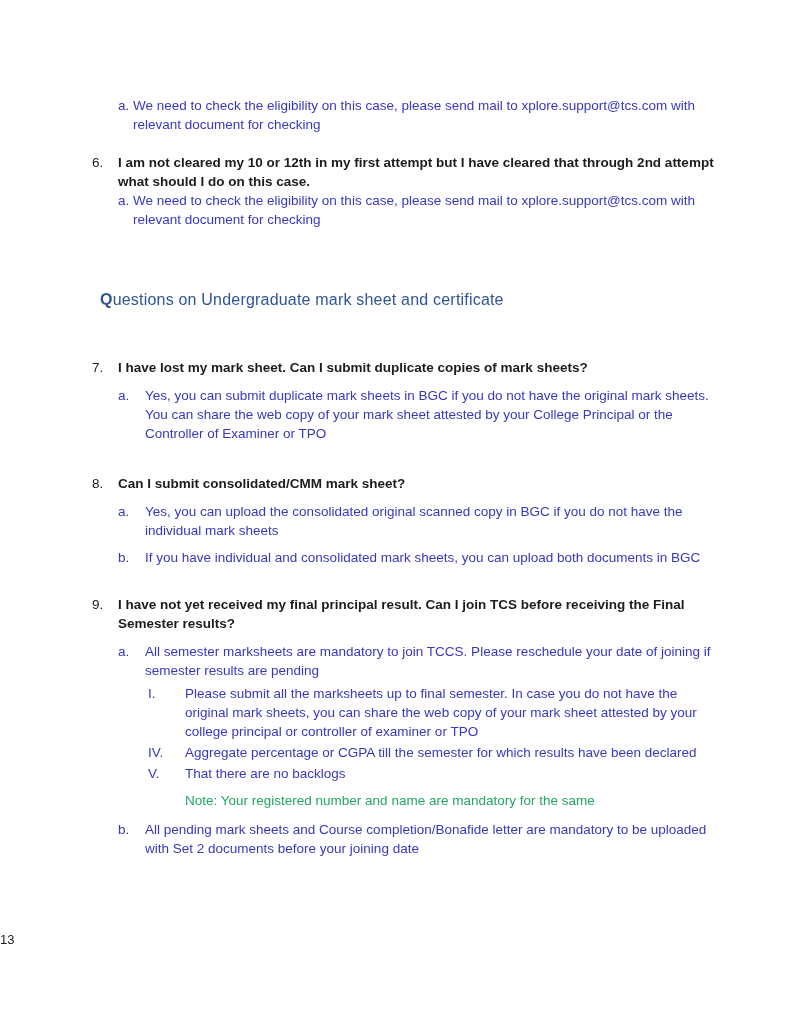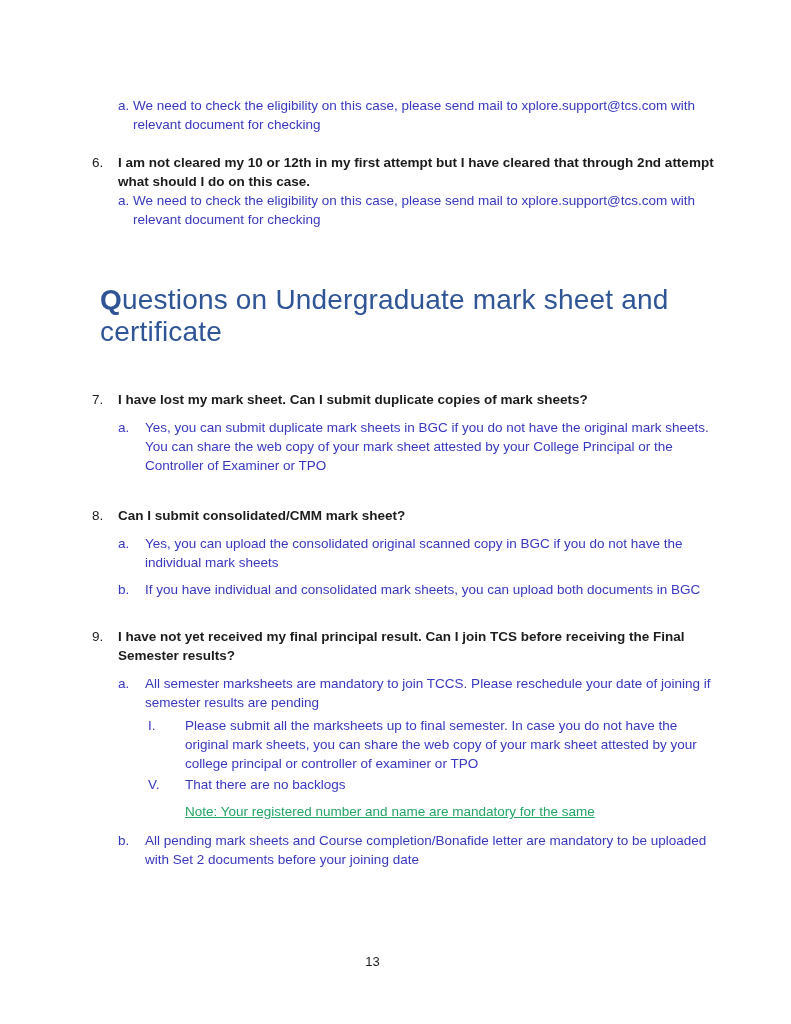--- a/index.html
+++ b/index.html
@@ -30,37 +30,37 @@
   .answer-row .marker{ flex:none; width:27px; }
   .answer-row.tight .marker{ width:15px; }
   .answer-row .a-text{ flex:1; }
   
   .roman-row{ display:flex; margin-left:56px; margin-top:2px; color:var(--answer); }
   .roman-row .marker{ flex:none; width:37px; }
   .roman-row .a-text{ flex:1; }
   .mail-link{ color:inherit; cursor:pointer; }
   .heading{
     margin:55px 0 0 8px;
-    font-size:28px; line-height:32px;
+    font-size:16px; line-height:32px;
     font-weight:400; letter-spacing:0.2px;
     color:var(--heading);
   }
   .heading .lead{ font-weight:700; }
-  .note-line{ margin:8px 0 0 93px; color:var(--note);text-decoration:underline; }
+  .note-line{ margin:8px 0 0 93px; color:var(--note); }
   .mt-q6{ margin-top:19px; }
   .mt-q7{ margin-top:42px; }
   .mt-ans{ margin-top:9px; }
   .mt-ansb{ margin-top:8px; }
   .mt-q8{ margin-top:31px; }
   .mt-q9{ margin-top:28px; }
   .mt-roman{ margin-top:4px; }
   .mt-b2{ margin-top:10px; }
   .footer{
-    position:absolute; top:952px; left:0; width:745px;
-    text-align:center; font-size:13px; color:#1c1c1c;
+    position:absolute; top:930px; left:0; width:745px;
+    font-size:13px; color:#1c1c1c;
   }
 </style>
 </head>
 <body>
 
 <div class="page">
 
   <div class="answer-row tight">
     <span class="marker">a.</span>
     <span class="a-text"><span>We need to check the eligibility on this case, please send mail to </span><a class="mail-link">xplore.support@tcs.com</a><span> with relevant document for checking</span></span>
@@ -106,20 +106,24 @@
   <div class="answer-row mt-ans">
     <span class="marker">a.</span>
     <span class="a-text">All semester marksheets are mandatory to join TCCS. Please reschedule your date of joining if semester results are pending</span>
   </div>
 
   <div class="roman-row mt-roman">
     <span class="marker">I.</span>
     <span class="a-text">Please submit all the marksheets up to final semester. In case you do not have the original mark sheets, you can share the web copy of your mark sheet attested by your college principal or controller of examiner or TPO</span>
   </div>
   <div class="roman-row">
+    <span class="marker">IV.</span>
+    <span class="a-text">Aggregate percentage or CGPA till the semester for which results have been declared</span>
+  </div>
+  <div class="roman-row">
     <span class="marker">V.</span>
     <span class="a-text">That there are no backlogs</span>
   </div>
 
   <div class="note-line">Note: Your registered number and name are mandatory for the same</div>
 
   <div class="answer-row mt-b2">
     <span class="marker">b.</span>
     <span class="a-text">All pending mark sheets and Course completion/Bonafide letter are mandatory to be uploaded with Set 2 documents before your joining date</span>
   </div>

